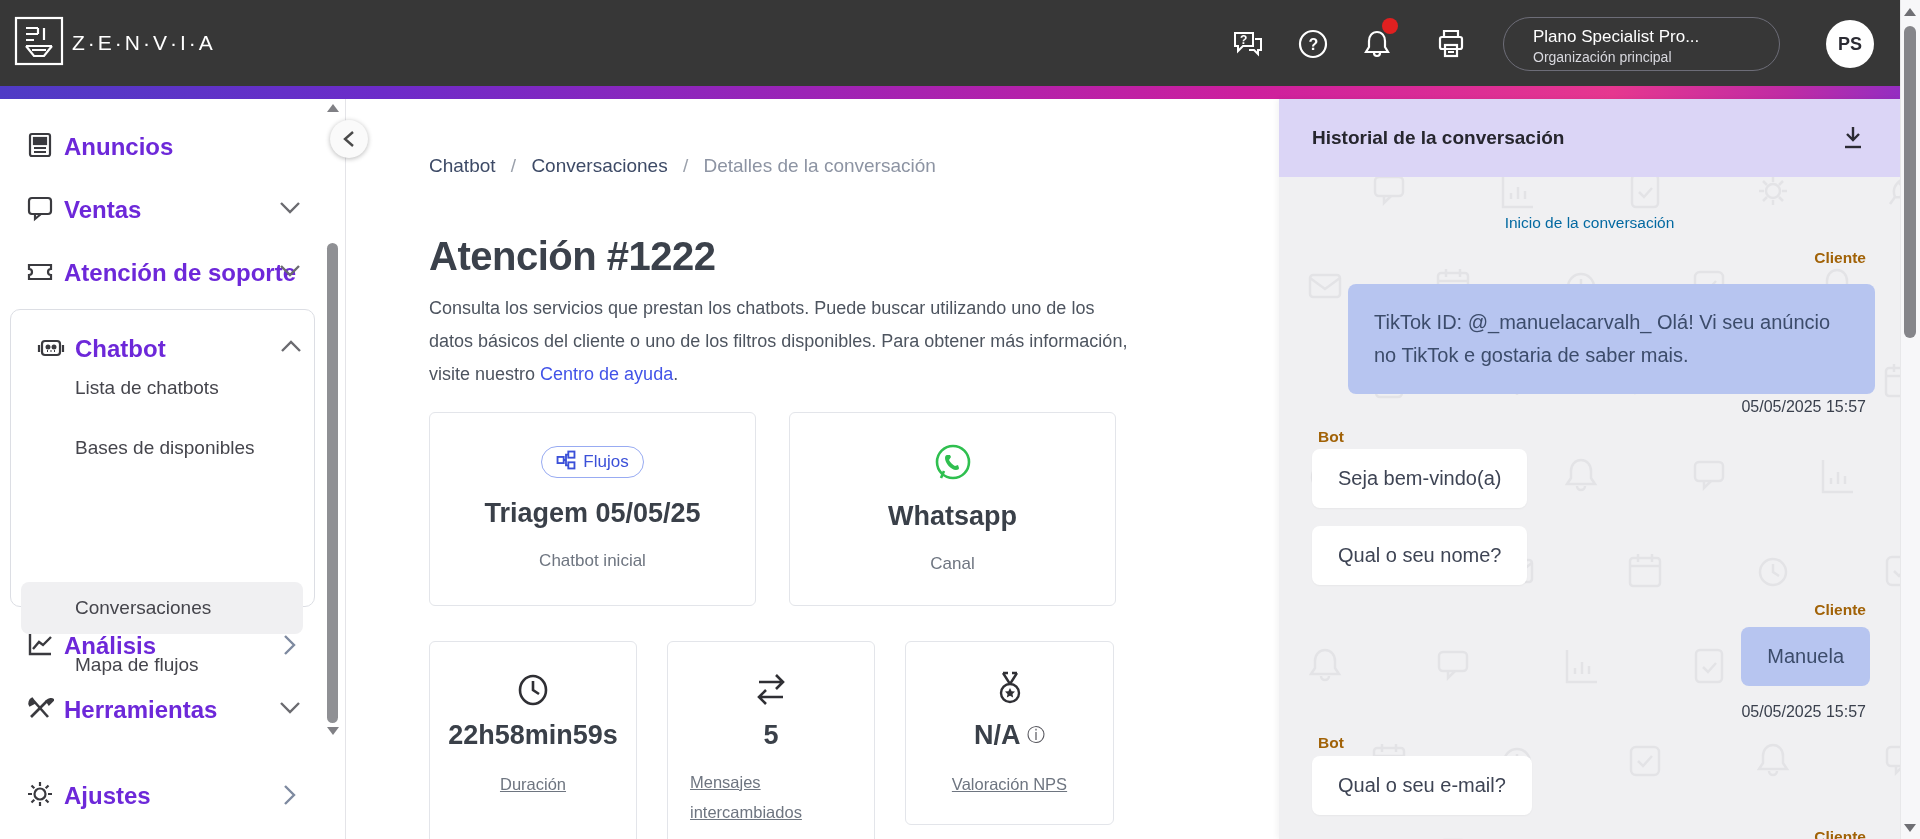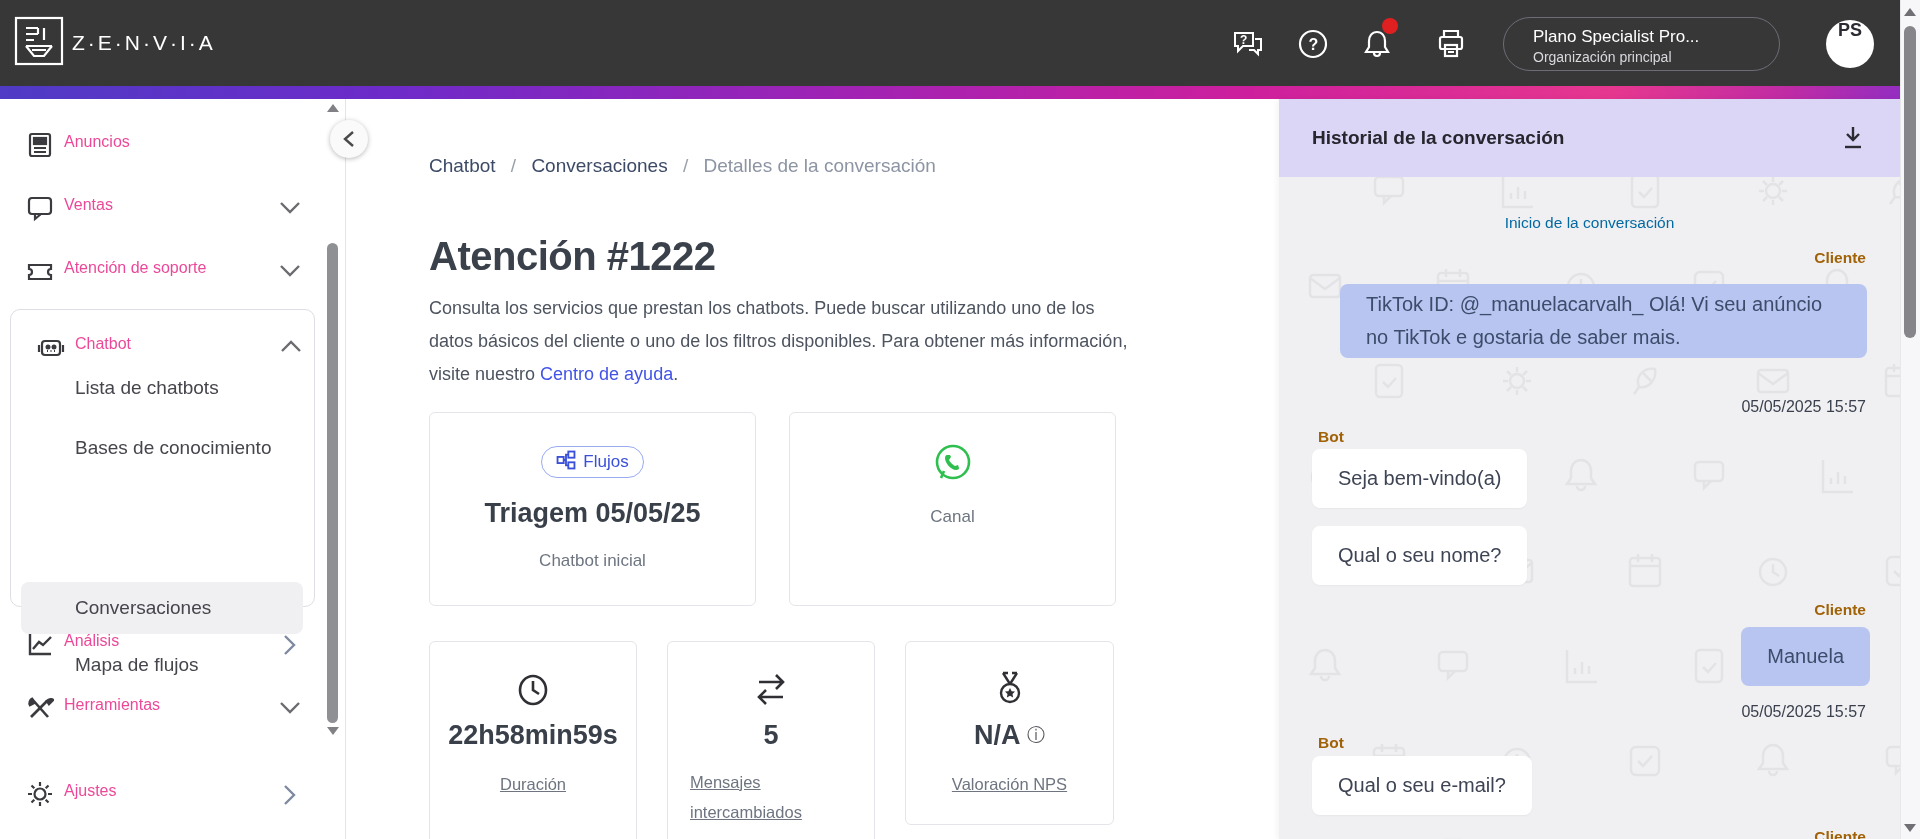--- a/index.html
+++ b/index.html
@@ -11,29 +11,29 @@
   
   .topbar{left:0;top:0;width:1920px;height:86px;background:#373737;}
   .brand{left:72px;top:31px;color:#fff;font-size:21px;letter-spacing:3px;font-weight:400;}
   .logo{left:14px;top:16px;}
   .tb-icon{top:27px;width:34px;height:34px;cursor:pointer;}
   .badge-dot{left:1382px;top:18px;width:16px;height:16px;border-radius:50%;background:#e02020;}
   .plan-pill{left:1503px;top:17px;width:277px;height:54px;border:1px solid #6d6d78;border-radius:27px;cursor:pointer;}
   .plan-name{left:1533px;top:9px;color:#fff;font-size:17px;font-weight:500;}
   .plan-org{left:1533px;top:31px;color:#d8d8de;font-size:14px;}
   .avatar{left:1826px;top:20px;width:48px;height:48px;border-radius:50%;background:#fff;
-          color:#2b2b33;font-size:18px;font-weight:700;display:flex;justify-content:center;cursor:pointer;}
+          color:#2b2b33;font-size:18px;font-weight:700;display:flex;align-items:center;justify-content:center;cursor:pointer;}
   .gradientbar{left:0;top:86px;width:1920px;height:13px;
     background:linear-gradient(90deg,#4f3bc5 0%,#6d2bc9 20%,#9c23b6 42%,#cd1f9d 65%,#e6378f 84%,#c02ba4 93%,#8c2ec6 100%);}
 
   
   .sidebar{left:0;top:99px;width:346px;height:740px;background:#fff;border-right:1px solid #e4e4e8;}
   .nav-item{position:absolute;left:0;width:320px;height:46px;cursor:pointer;}
   .nav-icon{position:absolute;left:26px;top:9px;width:28px;height:28px;}
-  .nav-label{position:absolute;left:64px;top:11px;font-size:16px;font-weight:400;color:#ec4899;}
+  .nav-label{position:absolute;left:64px;top:11px;font-size:24px;font-weight:700;color:#6d28d9;}
   .nav-chev{position:absolute;left:278px;top:15px;}
   .nav-card{position:absolute;left:10px;top:210px;width:305px;height:298px;border:1px solid #dcdee4;border-radius:10px;background:#fff;}
   .sub-label{position:absolute;left:64px;font-size:19px;font-weight:400;color:#45454c;cursor:pointer;}
   .sub-highlight{position:absolute;left:10px;top:272px;width:282px;height:52px;background:#f0f0f2;border-radius:8px;}
   .collapse-btn{left:330px;top:120px;width:38px;height:38px;border-radius:50%;background:#fafafa;
       box-shadow:0 1px 5px rgba(0,0,0,.28);display:flex;align-items:center;justify-content:center;cursor:pointer;z-index:6;border:0;}
   
   .tri-up{width:0;height:0;border-left:6px solid transparent;border-right:6px solid transparent;border-bottom:8px solid #808085;}
   .tri-down{width:0;height:0;border-left:6px solid transparent;border-right:6px solid transparent;border-top:8px solid #808085;}
   .sb-thumb{left:327px;top:243px;width:11px;height:480px;background:#8f9094;border-radius:6px;}
@@ -191,21 +191,21 @@
           </svg>
         </span>
         <span class="nav-label">Chatbot</span>
         <span class="nav-chev" style="left:268px;">
           <svg width="24" height="15" viewBox="0 0 24 15" fill="none" stroke="#6b6b70" stroke-width="2.4">
               <polyline points="3,12 12,3 21,12"></polyline>
             </svg>
         </span>
       </div>
       <span class="sub-label" style="top:67px;">Lista de chatbots</span>
-      <span class="sub-label" style="top:127px;">Bases de conocimiento</span>
+      <span class="sub-label" style="top:127px;">Bases de disponibles</span>
       <div class="sub-highlight"></div>
       <span class="sub-label" style="top:287px;">Conversaciones</span>
       <span class="sub-label" style="top:344px;">Mapa de flujos</span>
     </div>
 
     <div class="nav-item" style="top:522px;">
       <span class="nav-icon">
         <svg width="28" height="28" viewBox="0 0 28 28" fill="none" stroke="#3a3a3f" stroke-width="2.4">
           <path d="M4 4v20h21"></path>
           <path d="M7 19l6-7 4 3 8-8"></path>
@@ -291,20 +291,21 @@
       <div class="card-sub" style="margin-top:22px;">Chatbot inicial</div>
     </div>
 
     <div class="card card-channel">
       <div style="margin-top:30px;">
         <svg width="38" height="38" viewBox="0 0 38 38" fill="none">
           <path d="M19 3a16 16 0 1 0 0 32 16 16 0 0 0 0-32zM7 35l3-7" stroke="#2fbf4f" stroke-width="2.6"></path>
           <path d="M13 12c-1 0-2 1-2 3 0 5 6 12 11 12 2 0 3-1 3-2l-1-3-3 1c-2-1-5-4-6-6l2-3-1-2z" fill="#2fbf4f"></path>
         </svg>
       </div>
+      <div class="card-big" style="margin-top:16px;">Whatsapp</div>
       <div class="card-sub" style="margin-top:22px;">Canal</div>
     </div>
 
     <div class="card card-duration">
       <div class="stat-icon">
         <svg width="38" height="38" viewBox="0 0 38 38" fill="none" stroke="#2f2f34" stroke-width="2.6">
           <ellipse cx="19" cy="20" rx="13" ry="14"></ellipse>
           <path d="M19 11v9l6 4"></path>
         </svg>
       </div>
@@ -440,21 +441,21 @@
           <use href="#wm-clipboard" transform="translate(150,655)"></use>
           <use href="#wm-gear" transform="translate(278,655)"></use>
           <use href="#wm-rocket" transform="translate(406,655)"></use>
           <use href="#wm-mail" transform="translate(534,655)"></use>
           <use href="#wm-calendar" transform="translate(662,655)"></use>
         </svg>
 
       <div class="msg-start">Inicio de la conversación</div>
 
       <div class="sender r" style="top:72px;">Cliente</div>
-      <div class="bubble client" style="left:61px;top:107px;width:527px;padding:4px 26px;">
+      <div class="bubble client" style="left:69px;top:107px;width:527px;padding:22px 26px;">
         <span>TikTok ID: @_manuelacarvalh_ Olá! Vi seu anúncio no TikTok e gostaria de saber mais.</span>
       </div>
       <div class="timestamp" style="top:221px;">05/05/2025 15:57</div>
 
       <div class="sender l" style="top:251px;">Bot</div>
       <div class="bubble bot" style="left:33px;top:272px;padding:13px 26px;white-space:nowrap;">
         <span>Seja bem-vindo(a)</span>
       </div>
       <div class="bubble bot" style="left:33px;top:349px;padding:13px 26px;white-space:nowrap;">
         <span>Qual o seu nome?</span>

